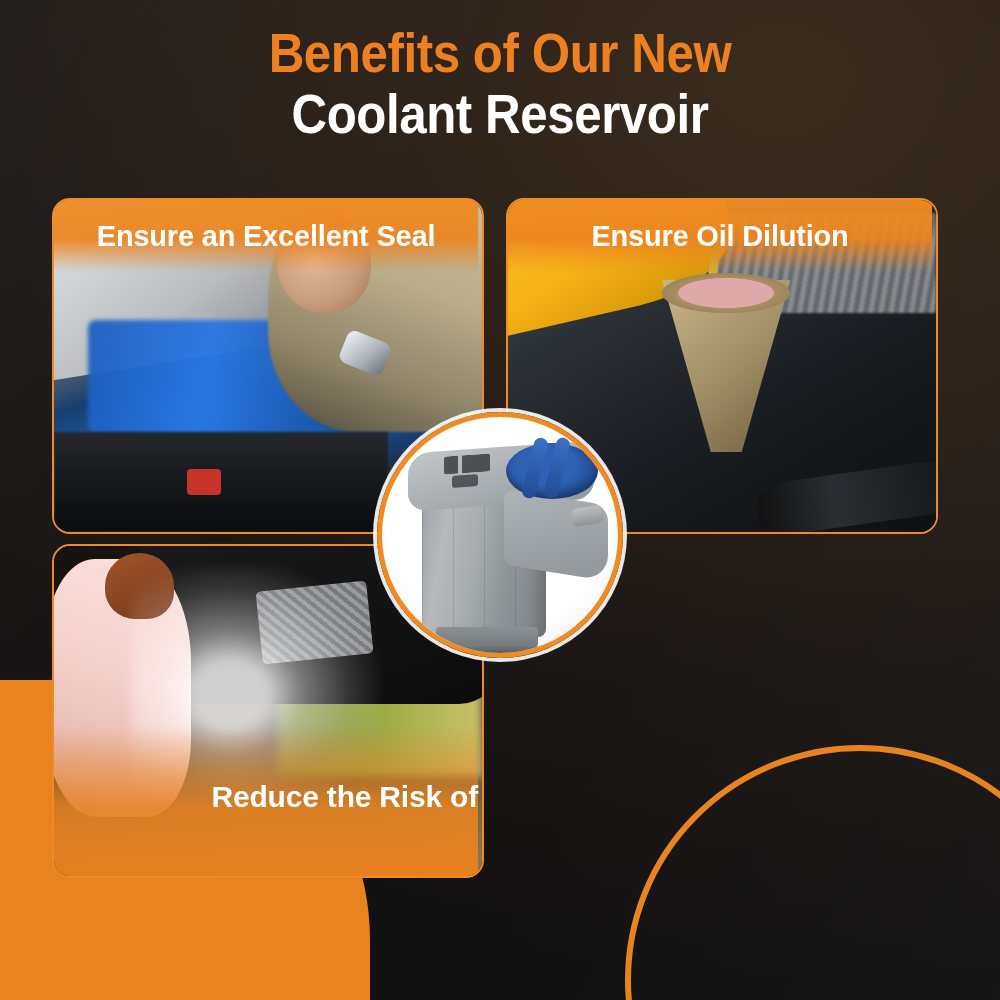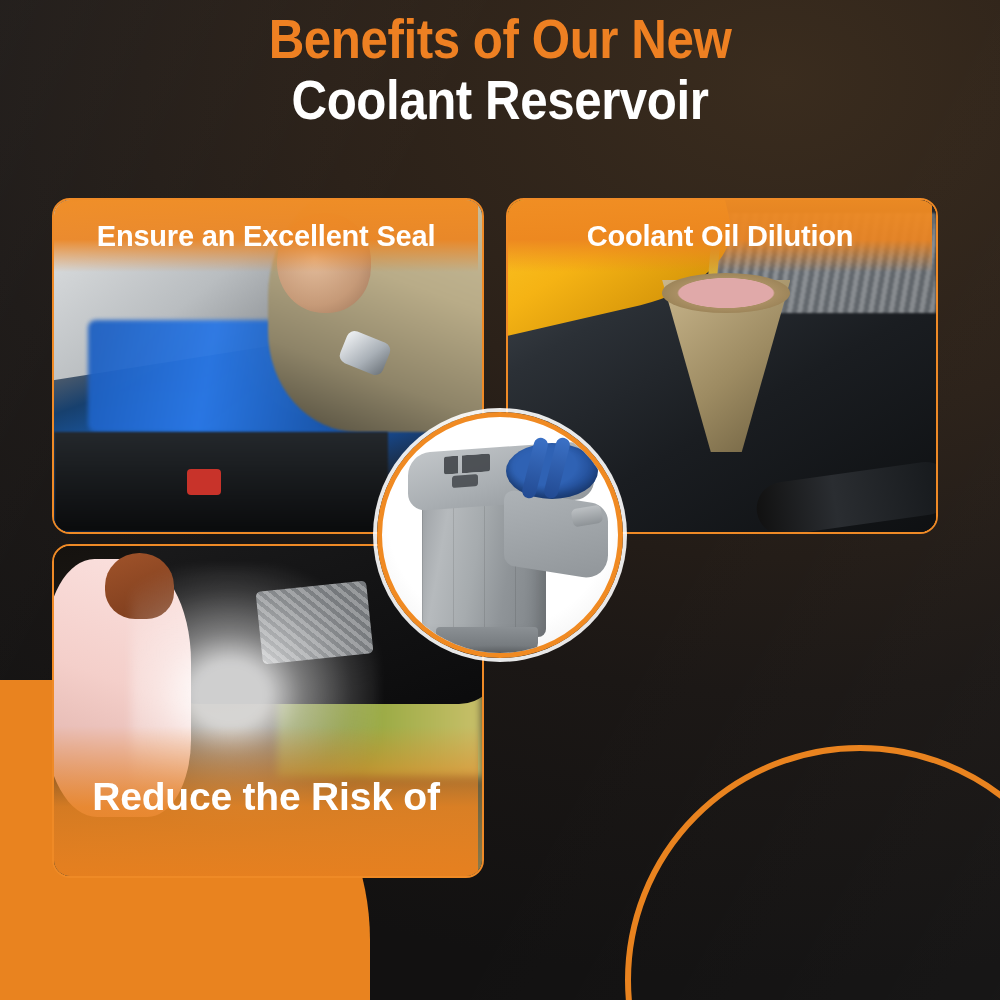--- a/index.html
+++ b/index.html
@@ -36,21 +36,21 @@
     position:absolute;
     right:-95px;bottom:-215px;
     width:470px;height:470px;
     border:6px solid #E9831F;
     border-radius:50%;
     background:transparent;
   }
 
   
   .heading{
-    position:absolute;left:0;right:0;top:12px;
+    position:absolute;left:0;right:0;top:26px;
     text-align:center;
     line-height:0.98;
     z-index:6;
   }
   .heading .line{
     display:block;
     font-weight:700;
     font-size:56px;
     letter-spacing:-0.5px;
     transform:scaleX(0.88);
@@ -233,24 +233,25 @@
     pointer-events:none;
   }
   .label-top{
     top:0;height:72px;
     font-size:29px;
     letter-spacing:-0.2px;
     background:linear-gradient(180deg, rgba(240,140,35,0.97) 0%, rgba(236,132,32,0.92) 55%, rgba(231,126,28,0.0) 100%);
   }
   .label-bottom{
     bottom:0;height:108px;
-    font-size:39px;
+    font-size:30px;
     padding-bottom:8px;
     letter-spacing:-0.2px;
     background:linear-gradient(0deg, rgba(233,128,30,0.97) 0%, rgba(234,131,32,0.86) 46%, rgba(236,134,34,0.0) 100%);
+    text-align:right;
   }
   .label-bottom.two-line{height:150px;line-height:1.12;}
   .label .txt{display:block;width:100%;}
 
   
   .medallion{
     position:absolute;
     left:377px;top:412px;
     width:246px;height:246px;
     border-radius:50%;
@@ -359,21 +360,21 @@
     <div class="card">
       <div class="photo photo-oil">
         <div class="ph-rad"></div>
         <div class="ph-jug"></div>
         <div class="ph-stream"></div>
         <div class="ph-funnel"></div>
         <div class="ph-funnel-rim"></div>
         <div class="ph-hose"></div>
       </div>
       <div class="label label-top">
-        <span class="txt">Coolant Oil Dilution</span>
+        <span class="txt">Ensure Oil Dilution</span>
       </div>
     </div>
 
 
     <div class="card">
       <div class="photo photo-heat">
         <div class="ph-green"></div>
         <div class="ph-hoodblack"></div>
         <div class="ph-insul"></div>
         <div class="ph-woman"></div>

